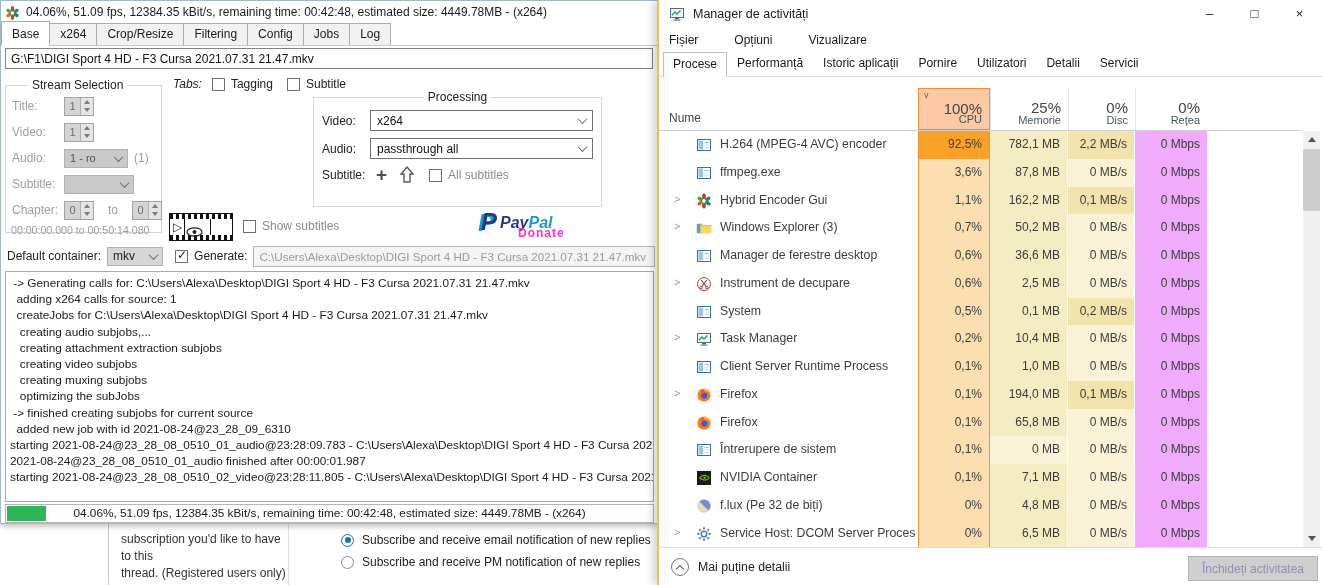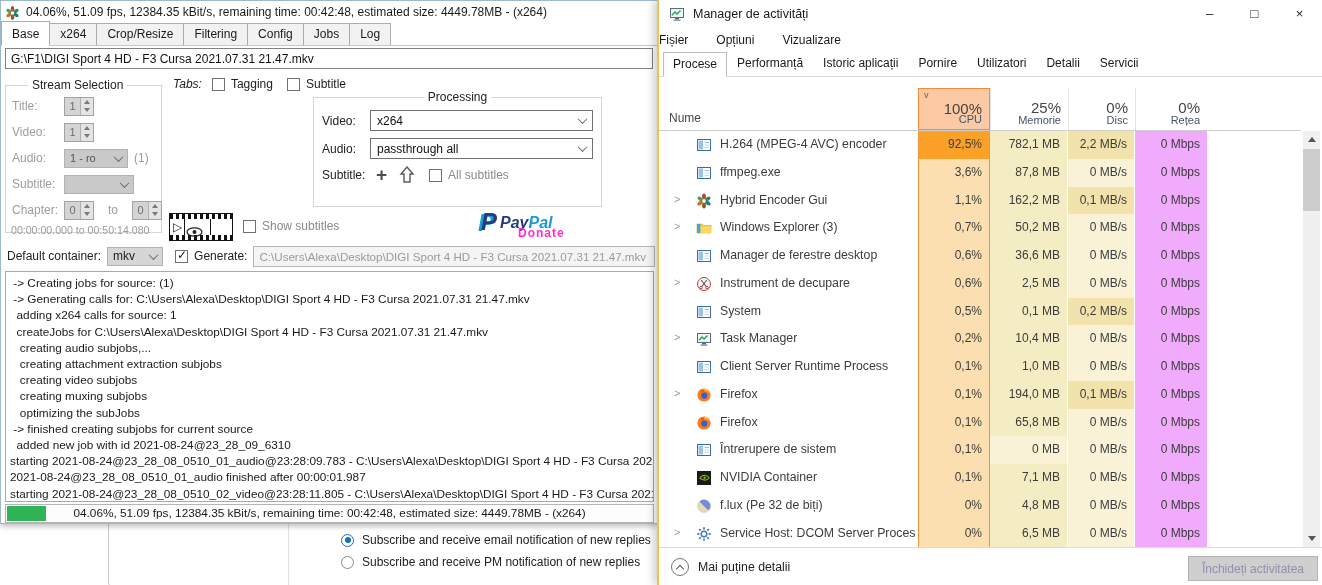--- a/index.html
+++ b/index.html
@@ -110,21 +110,21 @@
     font-size:11.8px; line-height:17px; color:#1a1a1a; white-space:nowrap; overflow:hidden; }
 
   
   .tm { position:absolute; left:657px; top:0; width:665px; height:585px; background:#fff;
     border-left:2px solid #f0c14b; box-shadow:-4px 0 8px rgba(0,0,0,.18); z-index:3; }
   .tm-titlebar { height:28px; display:flex; align-items:center; }
   .tm-app-icon { width:16px; height:16px; margin-left:10px; display:inline-flex; }
   .tm-title { font-size:12.5px; color:#1a1a1a; margin-left:8px; flex:1; }
   .tm-controls { display:flex; height:28px; }
   .tm-ctl { width:45px; text-align:center; line-height:28px; font-size:13px; color:#222; }
-  .tm-menu { display:flex; gap:28px; height:24px; align-items:center; }
+  .tm-menu { display:flex; gap:36px; padding-left:10px; height:24px; align-items:center; }
   .tm-menu-item { font-size:12px; color:#1a1a1a; }
   .tm-tabs { display:flex; align-items:flex-end; height:25px; padding-left:4px; border-bottom:1px solid #d9d9d9; }
   .tm-tab { font-size:12px; color:#1a1a1a; padding:4px 9px 5px; border:1px solid transparent; }
   .tm-tab.active { border:1px solid #bdbdbd; border-bottom:1px solid #fff; background:#fff; margin-bottom:-1px; }
 
   .tm-hdr-name { position:absolute; left:10px; top:111px; font-size:12px; color:#454545; }
   .tm-hdr-col { position:absolute; top:88px; height:42px; }
   .tm-hdr-pct { position:absolute; right:7px; top:3px; font-size:15px; color:#454545;margin-top:8px; }
   .tm-hdr-lbl { position:absolute; right:7px; bottom:4px; font-size:11px; color:#44546a; }
   .tm-hc-cpu { left:259px; width:72px; background:#fbc9a4; border:1px solid #ef8d3d; }
@@ -171,20 +171,24 @@
   .tm-endtask { position:absolute; right:6px; top:8px; height:25px; padding:0 13px; background:#cfcfcf;
     border:1px solid #b3b3b3; color:#8f90ad; font-size:12px; font-family:"Liberation Sans", sans-serif; }
 </style>
 </head>
 <body>
 
 <div class="stage">
 
   <div class="bg-panel">
     <div class="bg-divider"></div>
+    <div class="bg-note">
+      <div>subscription you'd like to have to this</div>
+      <div>thread. (Registered users only)</div>
+    </div>
     <span class="bg-radio-partial"></span>
     <div class="bg-radio-row r1">
       <span class="radio checked"></span>
       <span class="bg-radio-label">Subscribe and receive email notification of new replies</span>
     </div>
     <div class="bg-radio-row r2">
       <span class="radio"></span>
       <span class="bg-radio-label">Subscribe and receive PM notification of new replies</span>
     </div>
   </div>
@@ -350,21 +354,20 @@
         <span class="dd-text">mkv</span>
         <span class="dd-chev"></span>
       </span>
       <span class="cb checked"></span>
       <span class="gen-label">Generate:</span>
       <input class="gen-path" readonly="" value="C:\Users\Alexa\Desktop\DIGI Sport 4 HD - F3 Cursa 2021.07.31 21.47.mkv" style="">
     </div>
 
     <div class="enc-log">
 
-        <div class="log-line"> -&gt; Creating jobs for source: (1)</div>
 
         <div class="log-line"> -&gt; Generating calls for: C:\Users\Alexa\Desktop\DIGI Sport 4 HD - F3 Cursa 2021.07.31 21.47.mkv</div>
 
         <div class="log-line">  adding x264 calls for source: 1</div>
 
         <div class="log-line">  createJobs for C:\Users\Alexa\Desktop\DIGI Sport 4 HD - F3 Cursa 2021.07.31 21.47.mkv</div>
 
         <div class="log-line">   creating audio subjobs,...</div>
 
         <div class="log-line">   creating attachment extraction subjobs</div>

